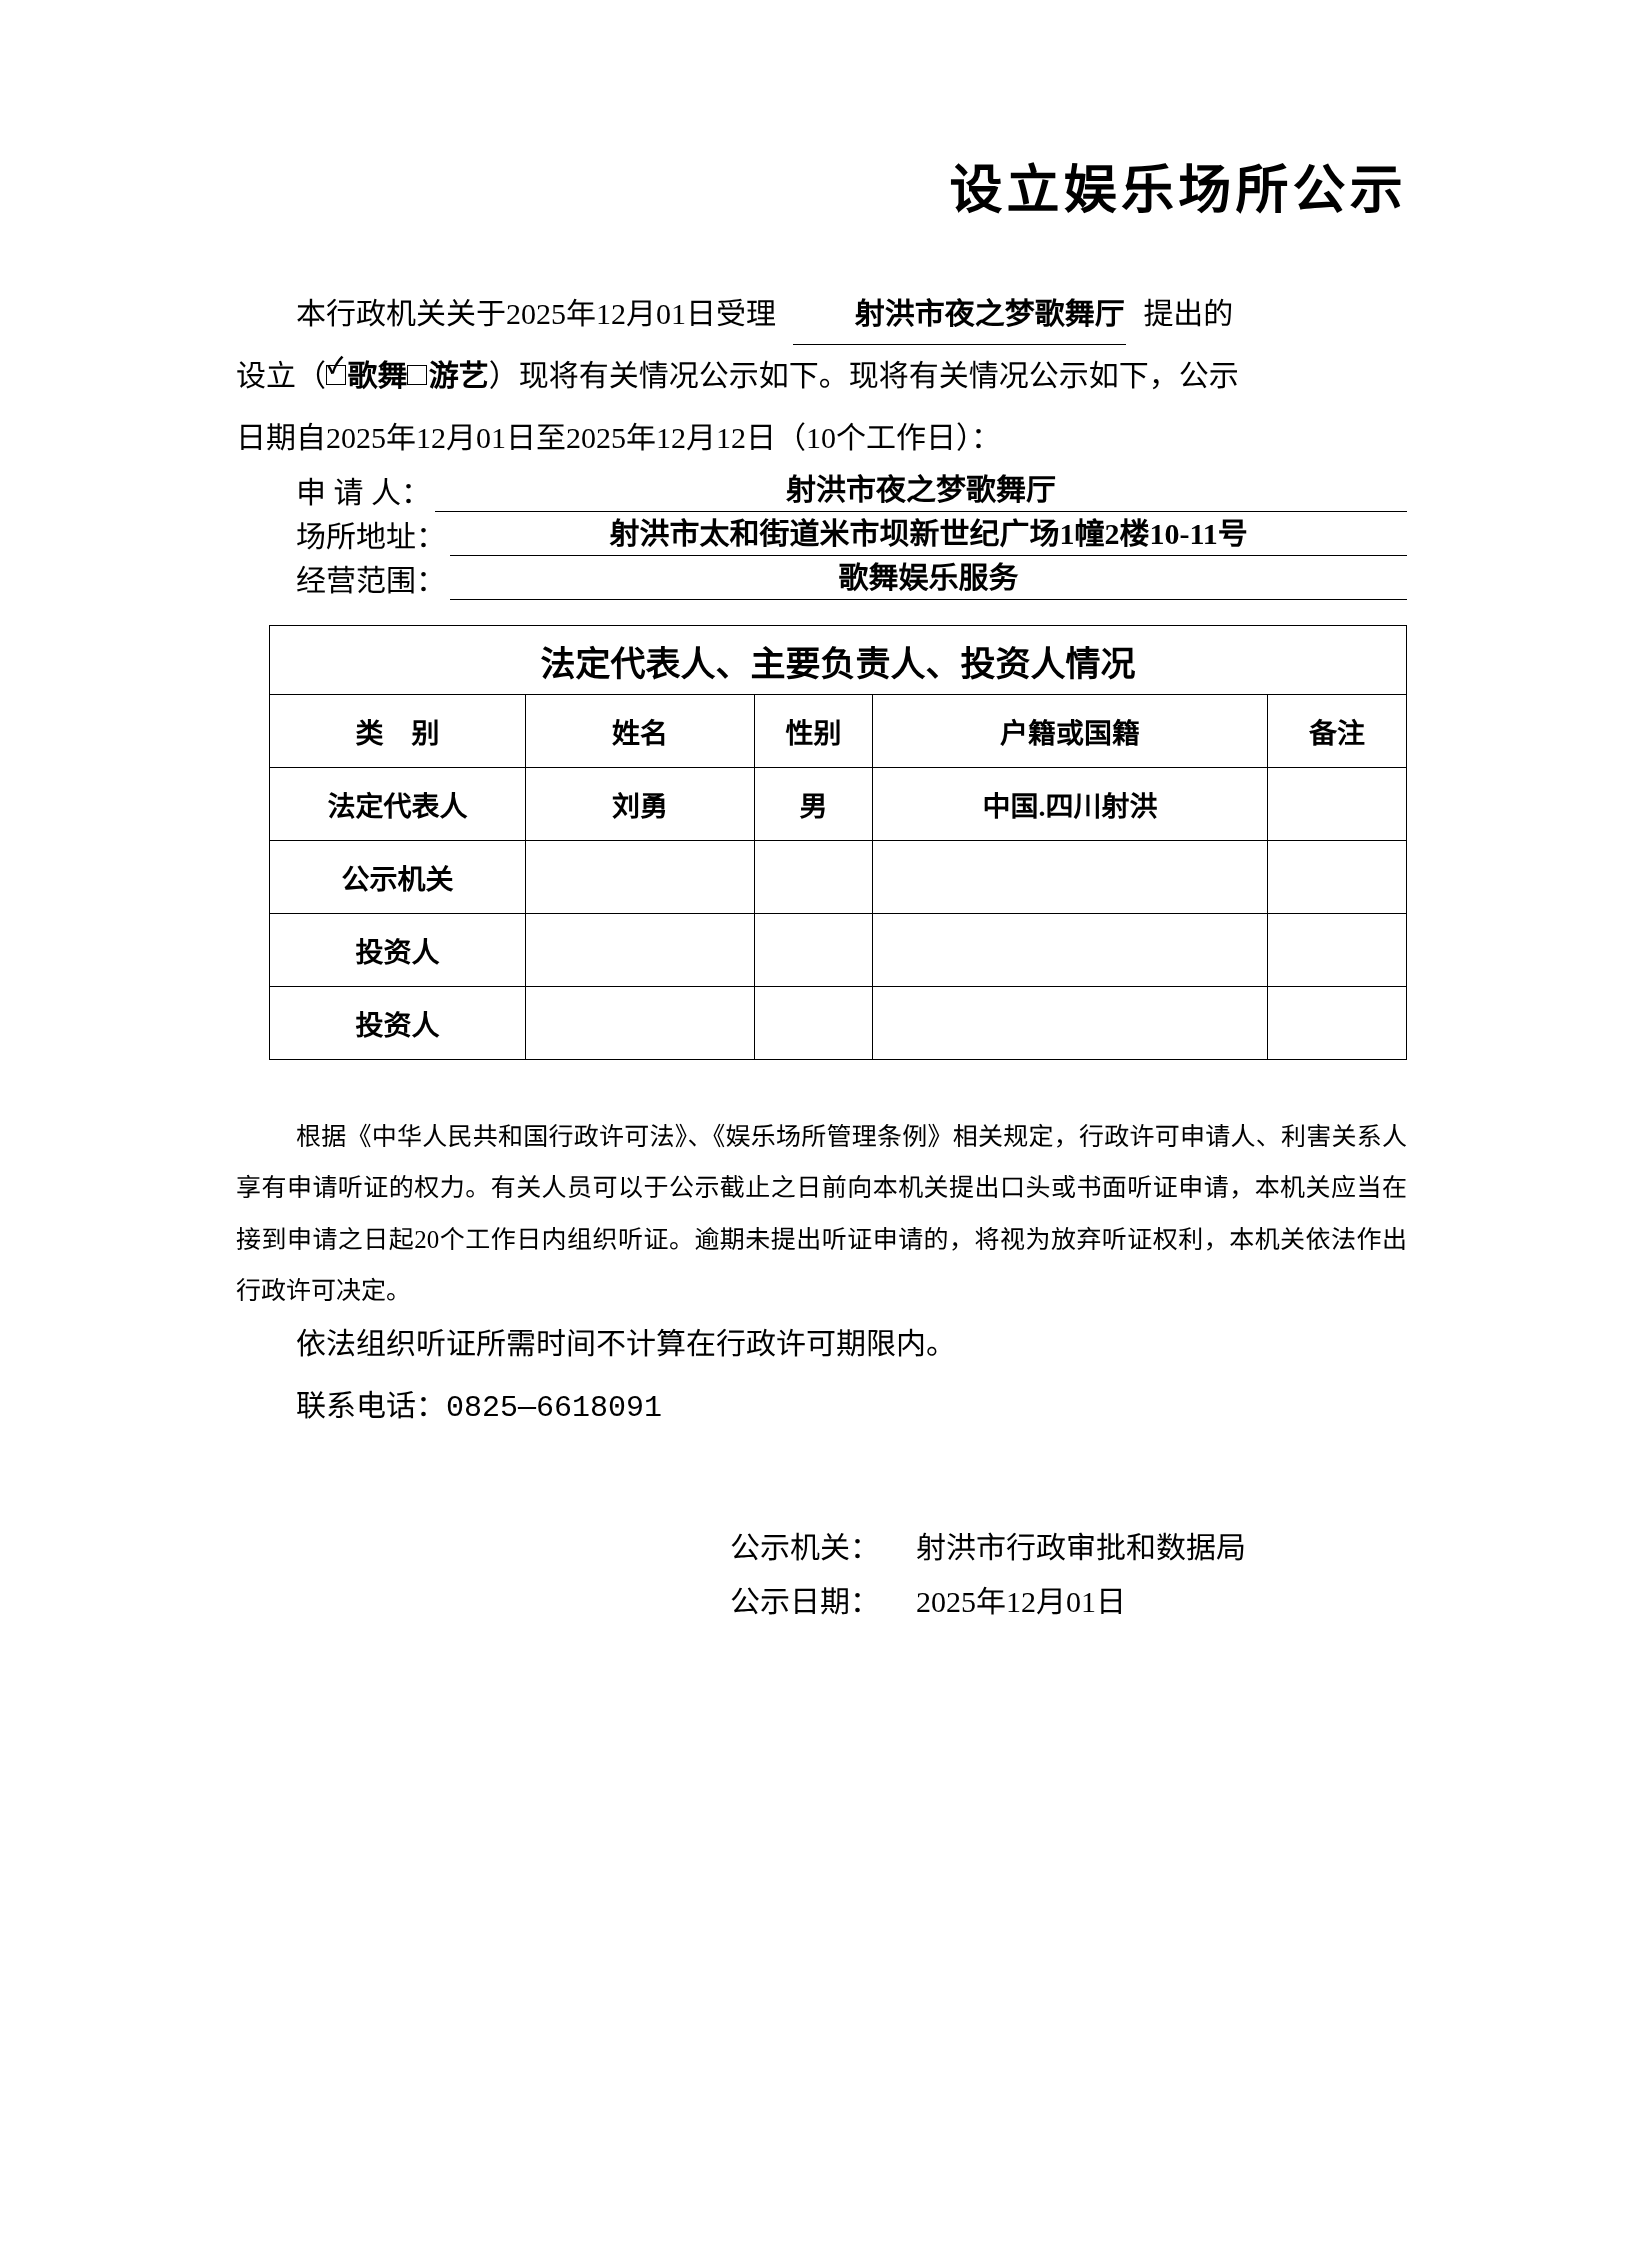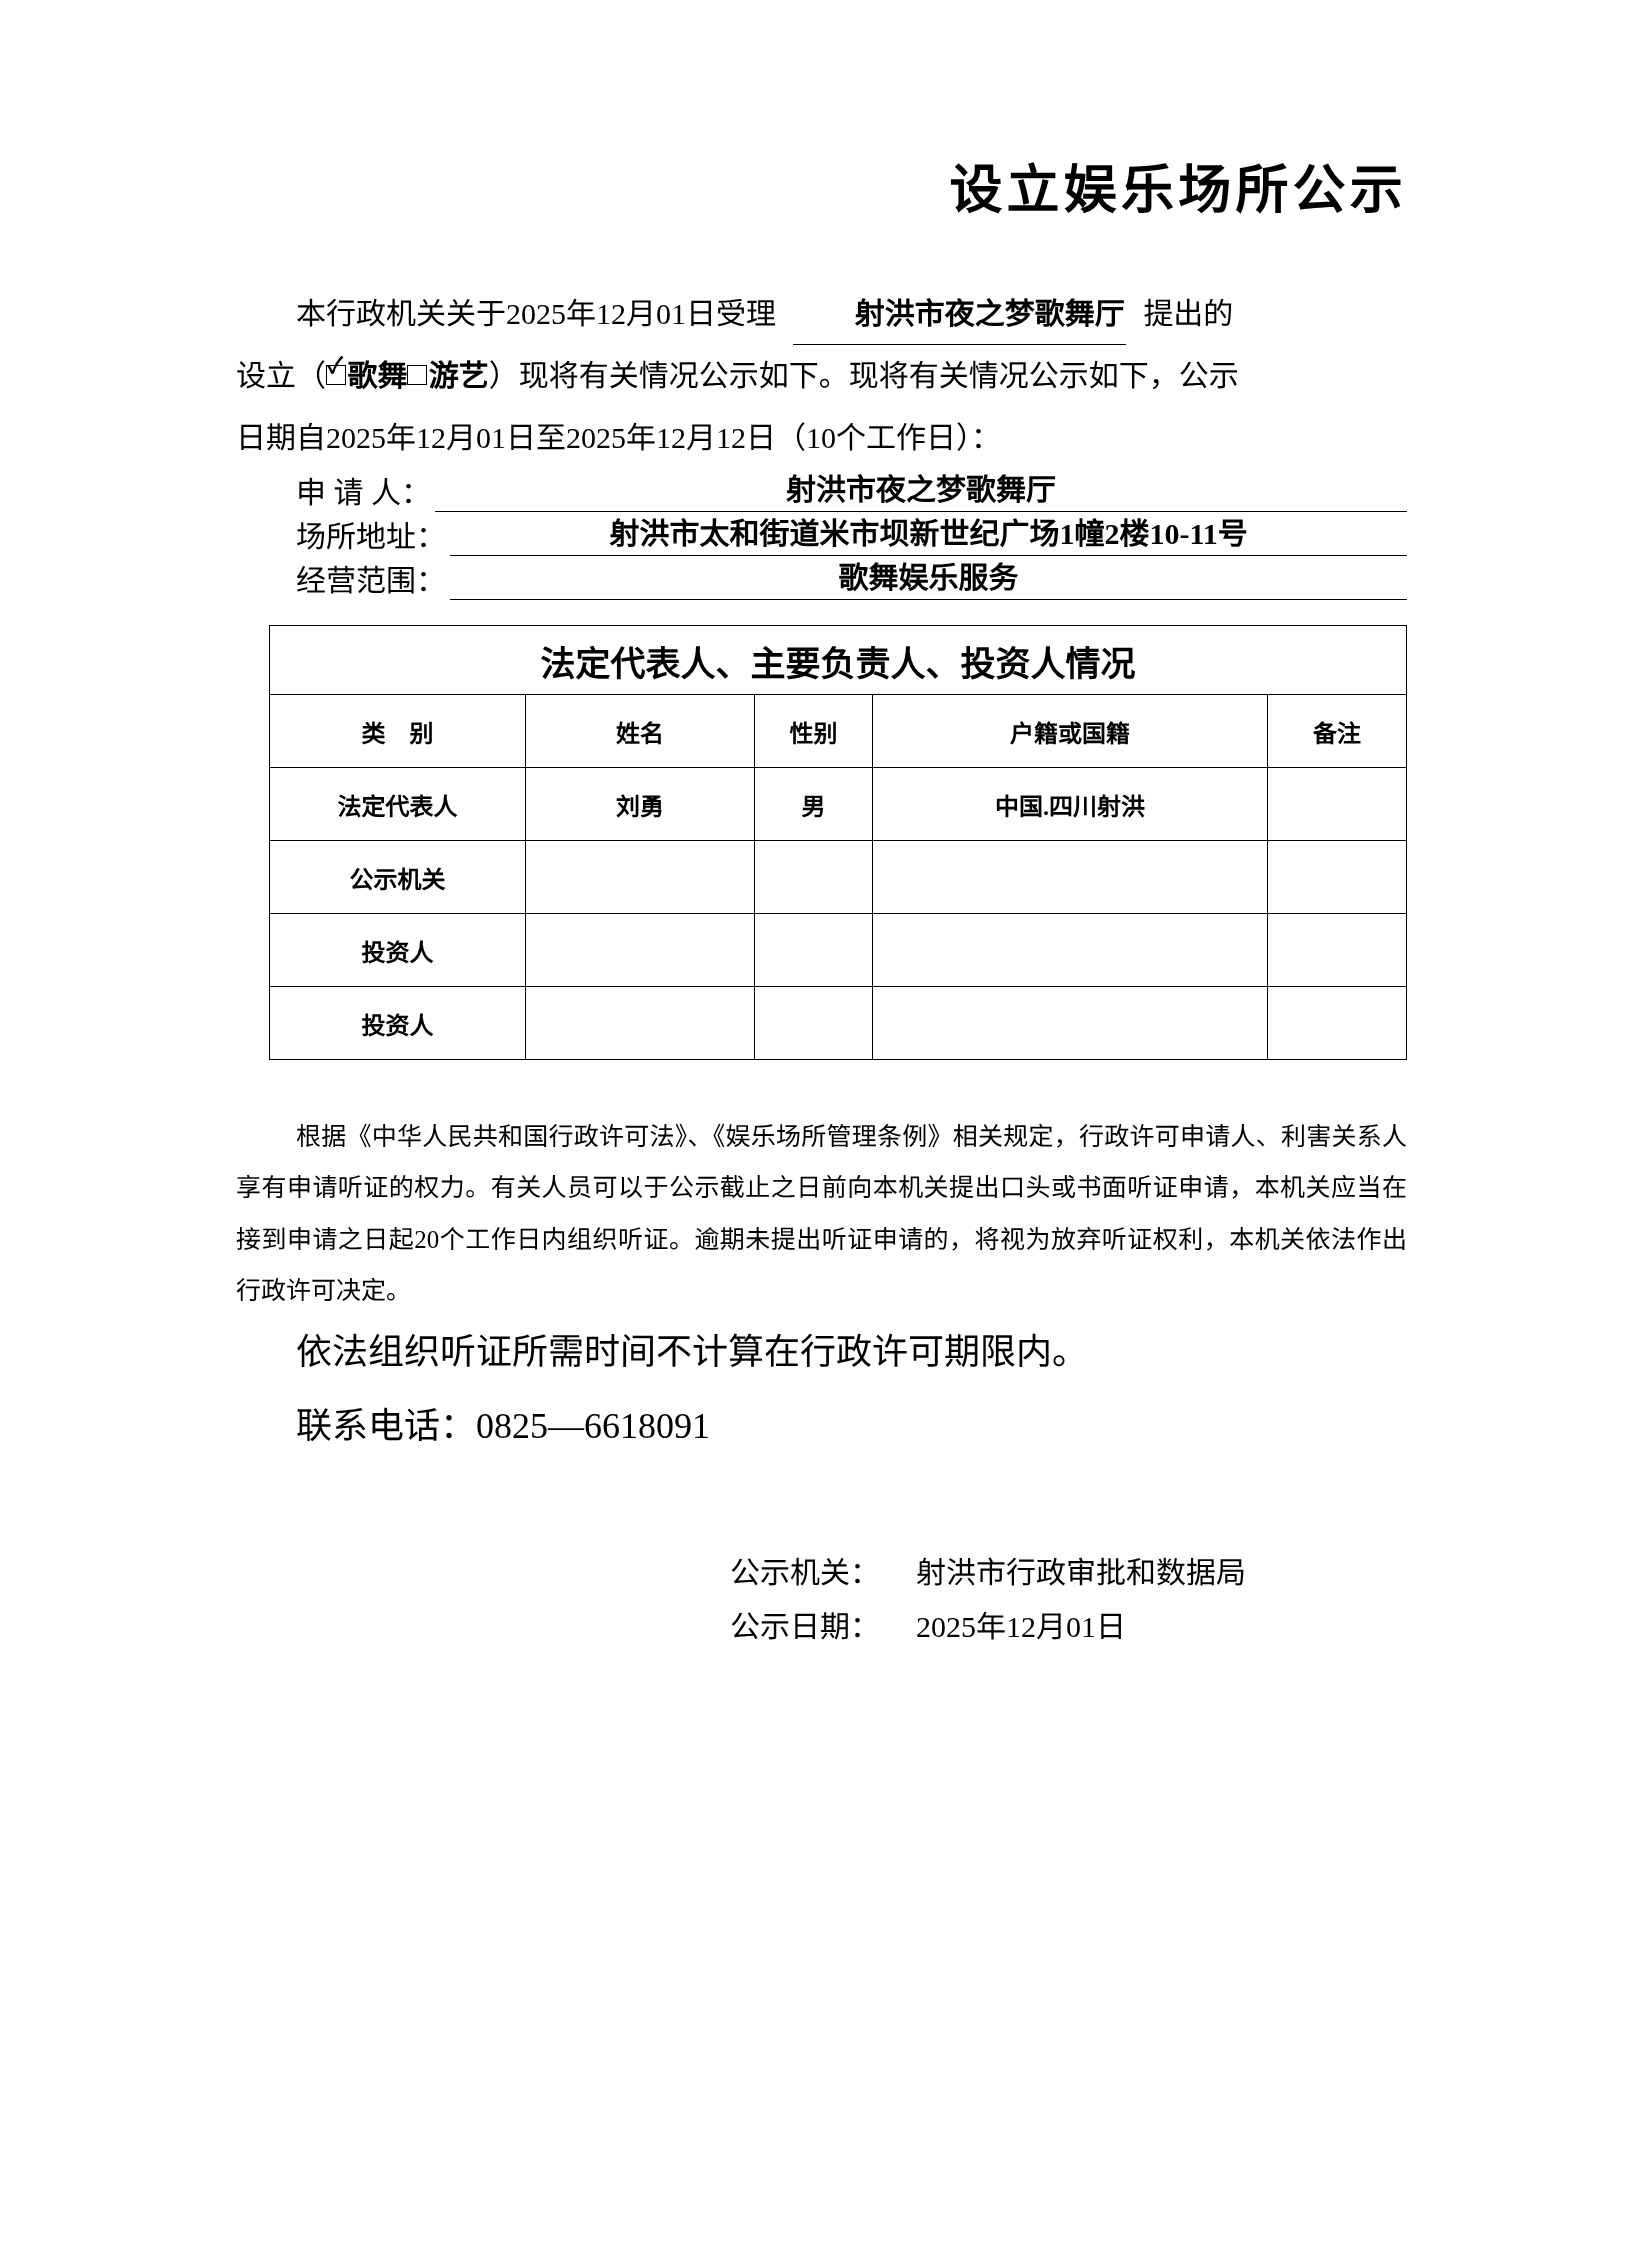--- a/index.html
+++ b/index.html
@@ -102,21 +102,21 @@
   
   table.persons {
     border-collapse: collapse;
     width: 1136px;
     margin: 25px 0 0 33px;
     table-layout: fixed;
   }
   table.persons td, table.persons th {
     border: 1.4px solid #000;
     height: 72px;
-    font-size: 24px;
+    font-size: 28px;
     text-align: center;
     font-weight: bold;
     padding: 0 5.5px;
   }
   table.persons .caption-cell {
     font-size: 35px;
     height: 68px;
   }
   col.c-type  { width: 256px; }
   col.c-name  { width: 229px; }
@@ -126,24 +126,25 @@
 
   
   .lower {
     margin-top: 51px;
   }
   .lower .para {
     font-size: 25px;
     line-height: 2.05;
   }
   .single-line {
-    font-size: 36px;
+    font-size: 30px;
     line-height: 2.05;
     text-indent: 60px;
     margin: 0;
+    font-family: Liberation Mono, monospace;
   }
 
   
   .sign-block {
     margin-top: 82px;
     padding-left: 485px;
     font-size: 30px;
     line-height: 1.8;
   }
   .sign-row {

